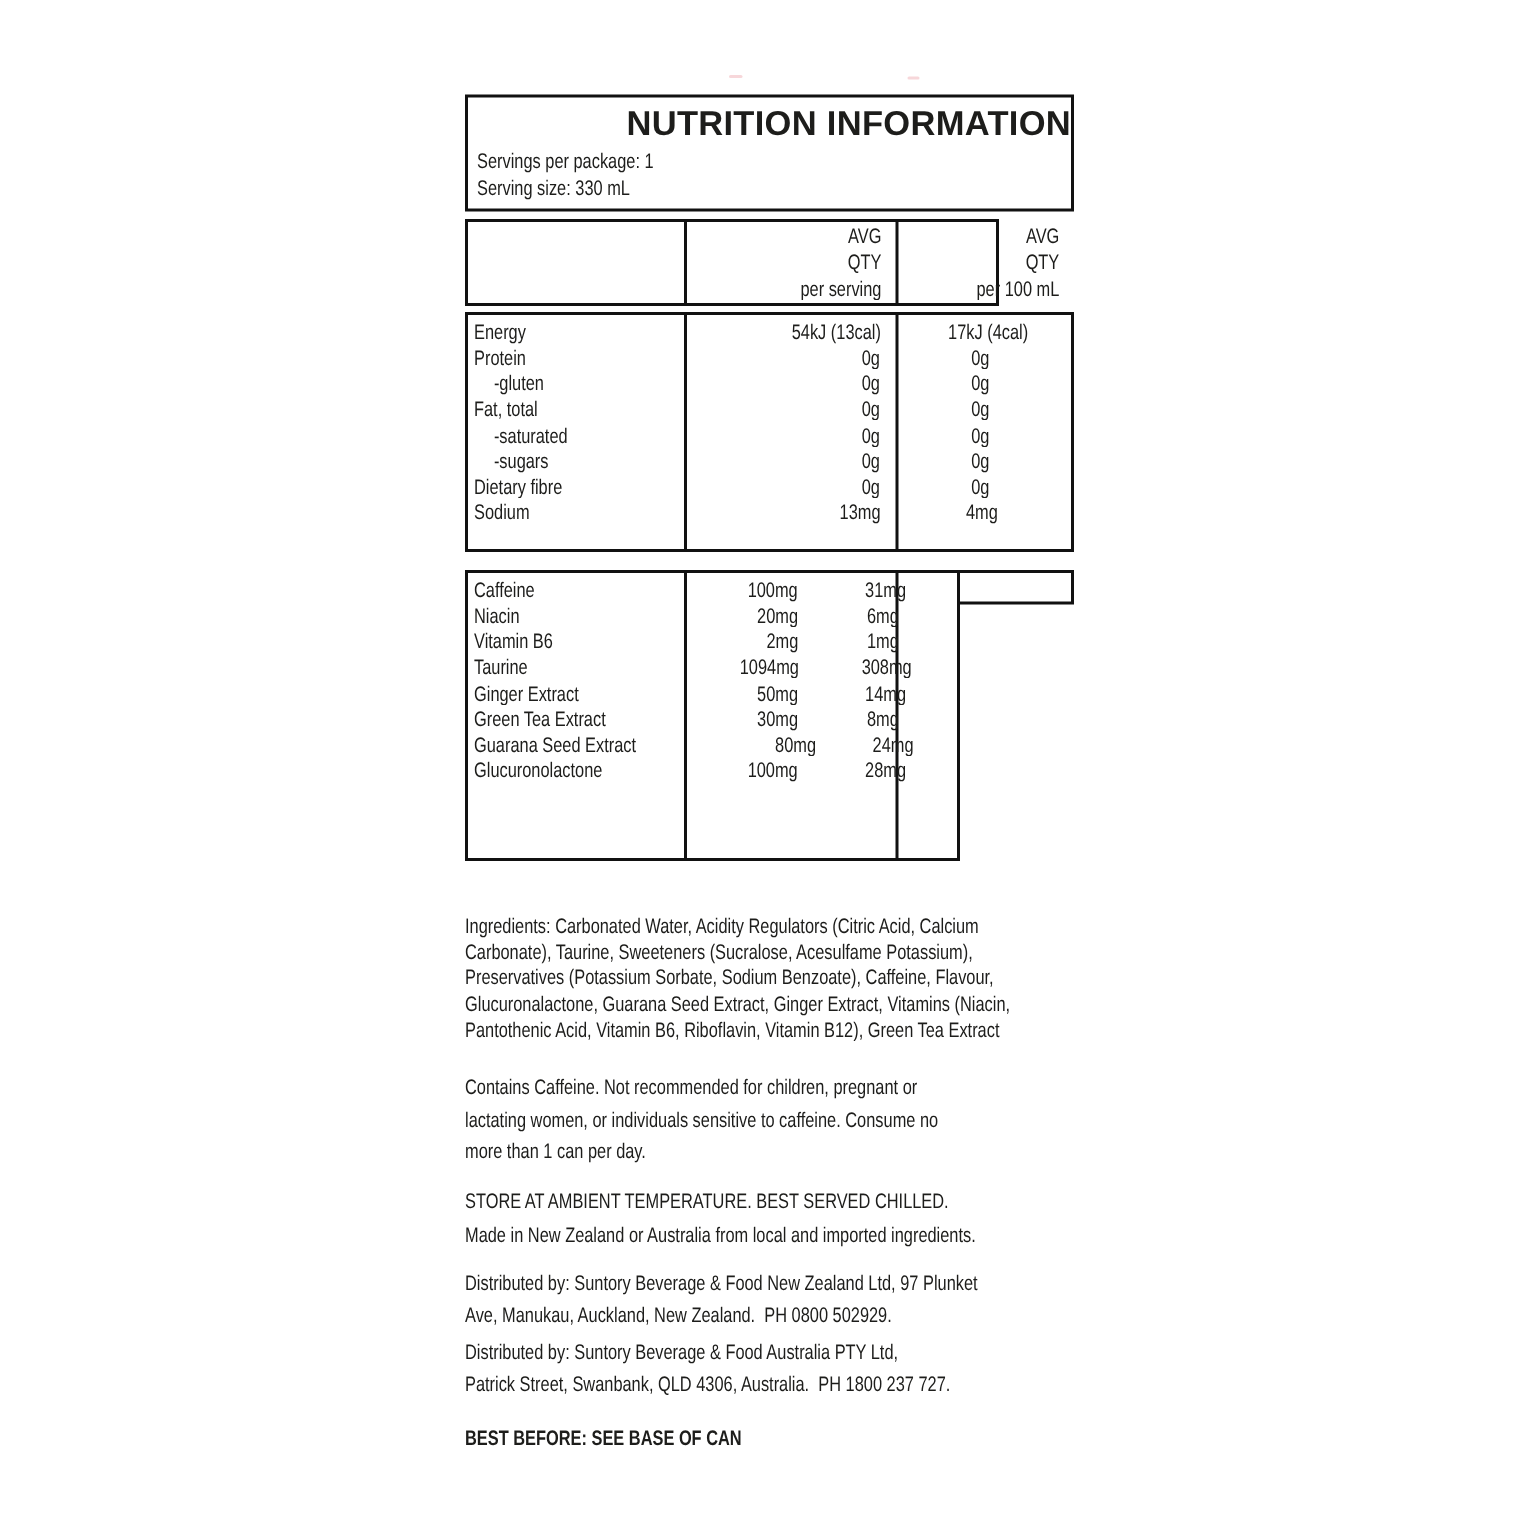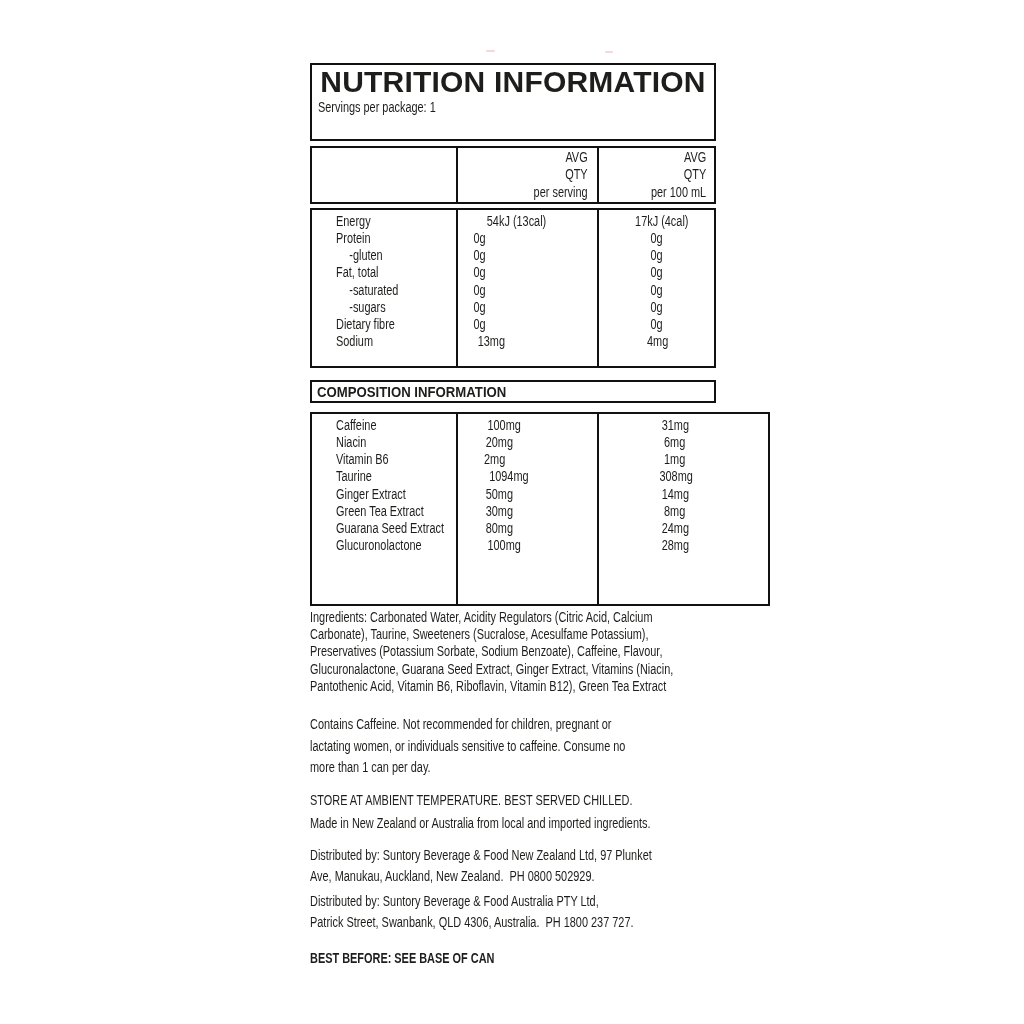--- a/index.html
+++ b/index.html
@@ -10,38 +10,38 @@
   }
   .box{position:absolute;border:2px solid #111111;box-sizing:border-box;background:#ffffff;}
   
   .cx{display:inline-block;transform:scaleX(0.78);white-space:nowrap;}
   .ol{transform-origin:0 50%;}
   .or{transform-origin:100% 50%;}
   .cx85{display:inline-block;transform:scaleX(0.85);transform-origin:0 50%;white-space:nowrap;}
 
   
   #boxA{left:310px;top:63px;width:406px;height:78px;}
-  .nip-title{margin-top:4px;text-align:center;font-weight:bold;font-size:30px;line-height:26px;letter-spacing:0.2px;}
+  .nip-title{margin-top:4px;text-align:right;font-weight:bold;font-size:23px;line-height:26px;letter-spacing:0.2px;}
   .servings{margin:4px 0 0 6px;font-size:14px;line-height:17.5px;}
 
   
-  #boxB{left:310px;top:146px;width:406px;height:58px;}
+  #boxB{left:310px;top:146px;width:356px;height:58px;}
   .vline{position:absolute;top:0;bottom:0;width:2px;background:#111111;}
   .vl1{left:144px;} .vl2{left:285px;}
   .hcol{position:absolute;top:1px;white-space:pre;text-align:right;font-size:14px;line-height:17.3px;transform:scaleX(0.78);transform-origin:100% 0;box-sizing:border-box;}
   #hcol2{left:146px;width:139px;padding-right:12px;}
   #hcol3{left:287px;width:115px;padding-right:10px;}
 
   
   #boxRows{left:310px;top:208px;width:406px;height:160px;padding-top:2px;}
-  #boxD{left:310px;top:412px;width:460px;height:194px;padding-top:2px;}
+  #boxD{left:310px;top:380px;width:330px;height:194px;padding-top:2px;}
   .trow{display:flex;align-items:center;height:17.27px;font-size:14px;}
   .cell{box-sizing:border-box;}
-  .c1{width:146px;padding-left:4px;margin-left:20px;}
-  .c2{width:141px;padding-right:12px;}
+  .c1{width:146px;padding-left:4px;}
+  .c2{width:141px;text-align:right;padding-right:12px;}
   .c3{width:115px;text-align:center;padding-right:10px;}
   .indent{padding-left:17px;}
 
   
   #boxC{left:310px;top:380px;width:406px;height:23px;display:flex;align-items:center;}
   .comp-title{margin-left:5px;font-weight:bold;font-size:15.5px;}
 
   
   .para{position:absolute;left:310px;white-space:pre;font-size:14px;transform:scaleX(0.78);transform-origin:0 0;}
   #ingredients{top:609px;line-height:17.2px;}
@@ -61,20 +61,21 @@
 
 <div class="canvas">
 
   <div class="artifact" id="art1"></div>
   <div class="artifact" id="art2"></div>
 
   <div class="box" id="boxA">
     <div class="nip-title">NUTRITION INFORMATION</div>
     <div class="servings">
       <div><span class="cx ol">Servings per package: 1</span></div>
+      <div><span class="cx ol">Serving size: 330 mL</span></div>
     </div>
   </div>
 
   <div class="box" id="boxB">
     <div class="vline vl1"></div>
     <div class="vline vl2"></div>
     <div class="hcol" id="hcol2">AVG
 QTY
 per serving</div>
     <div class="hcol" id="hcol3">AVG

